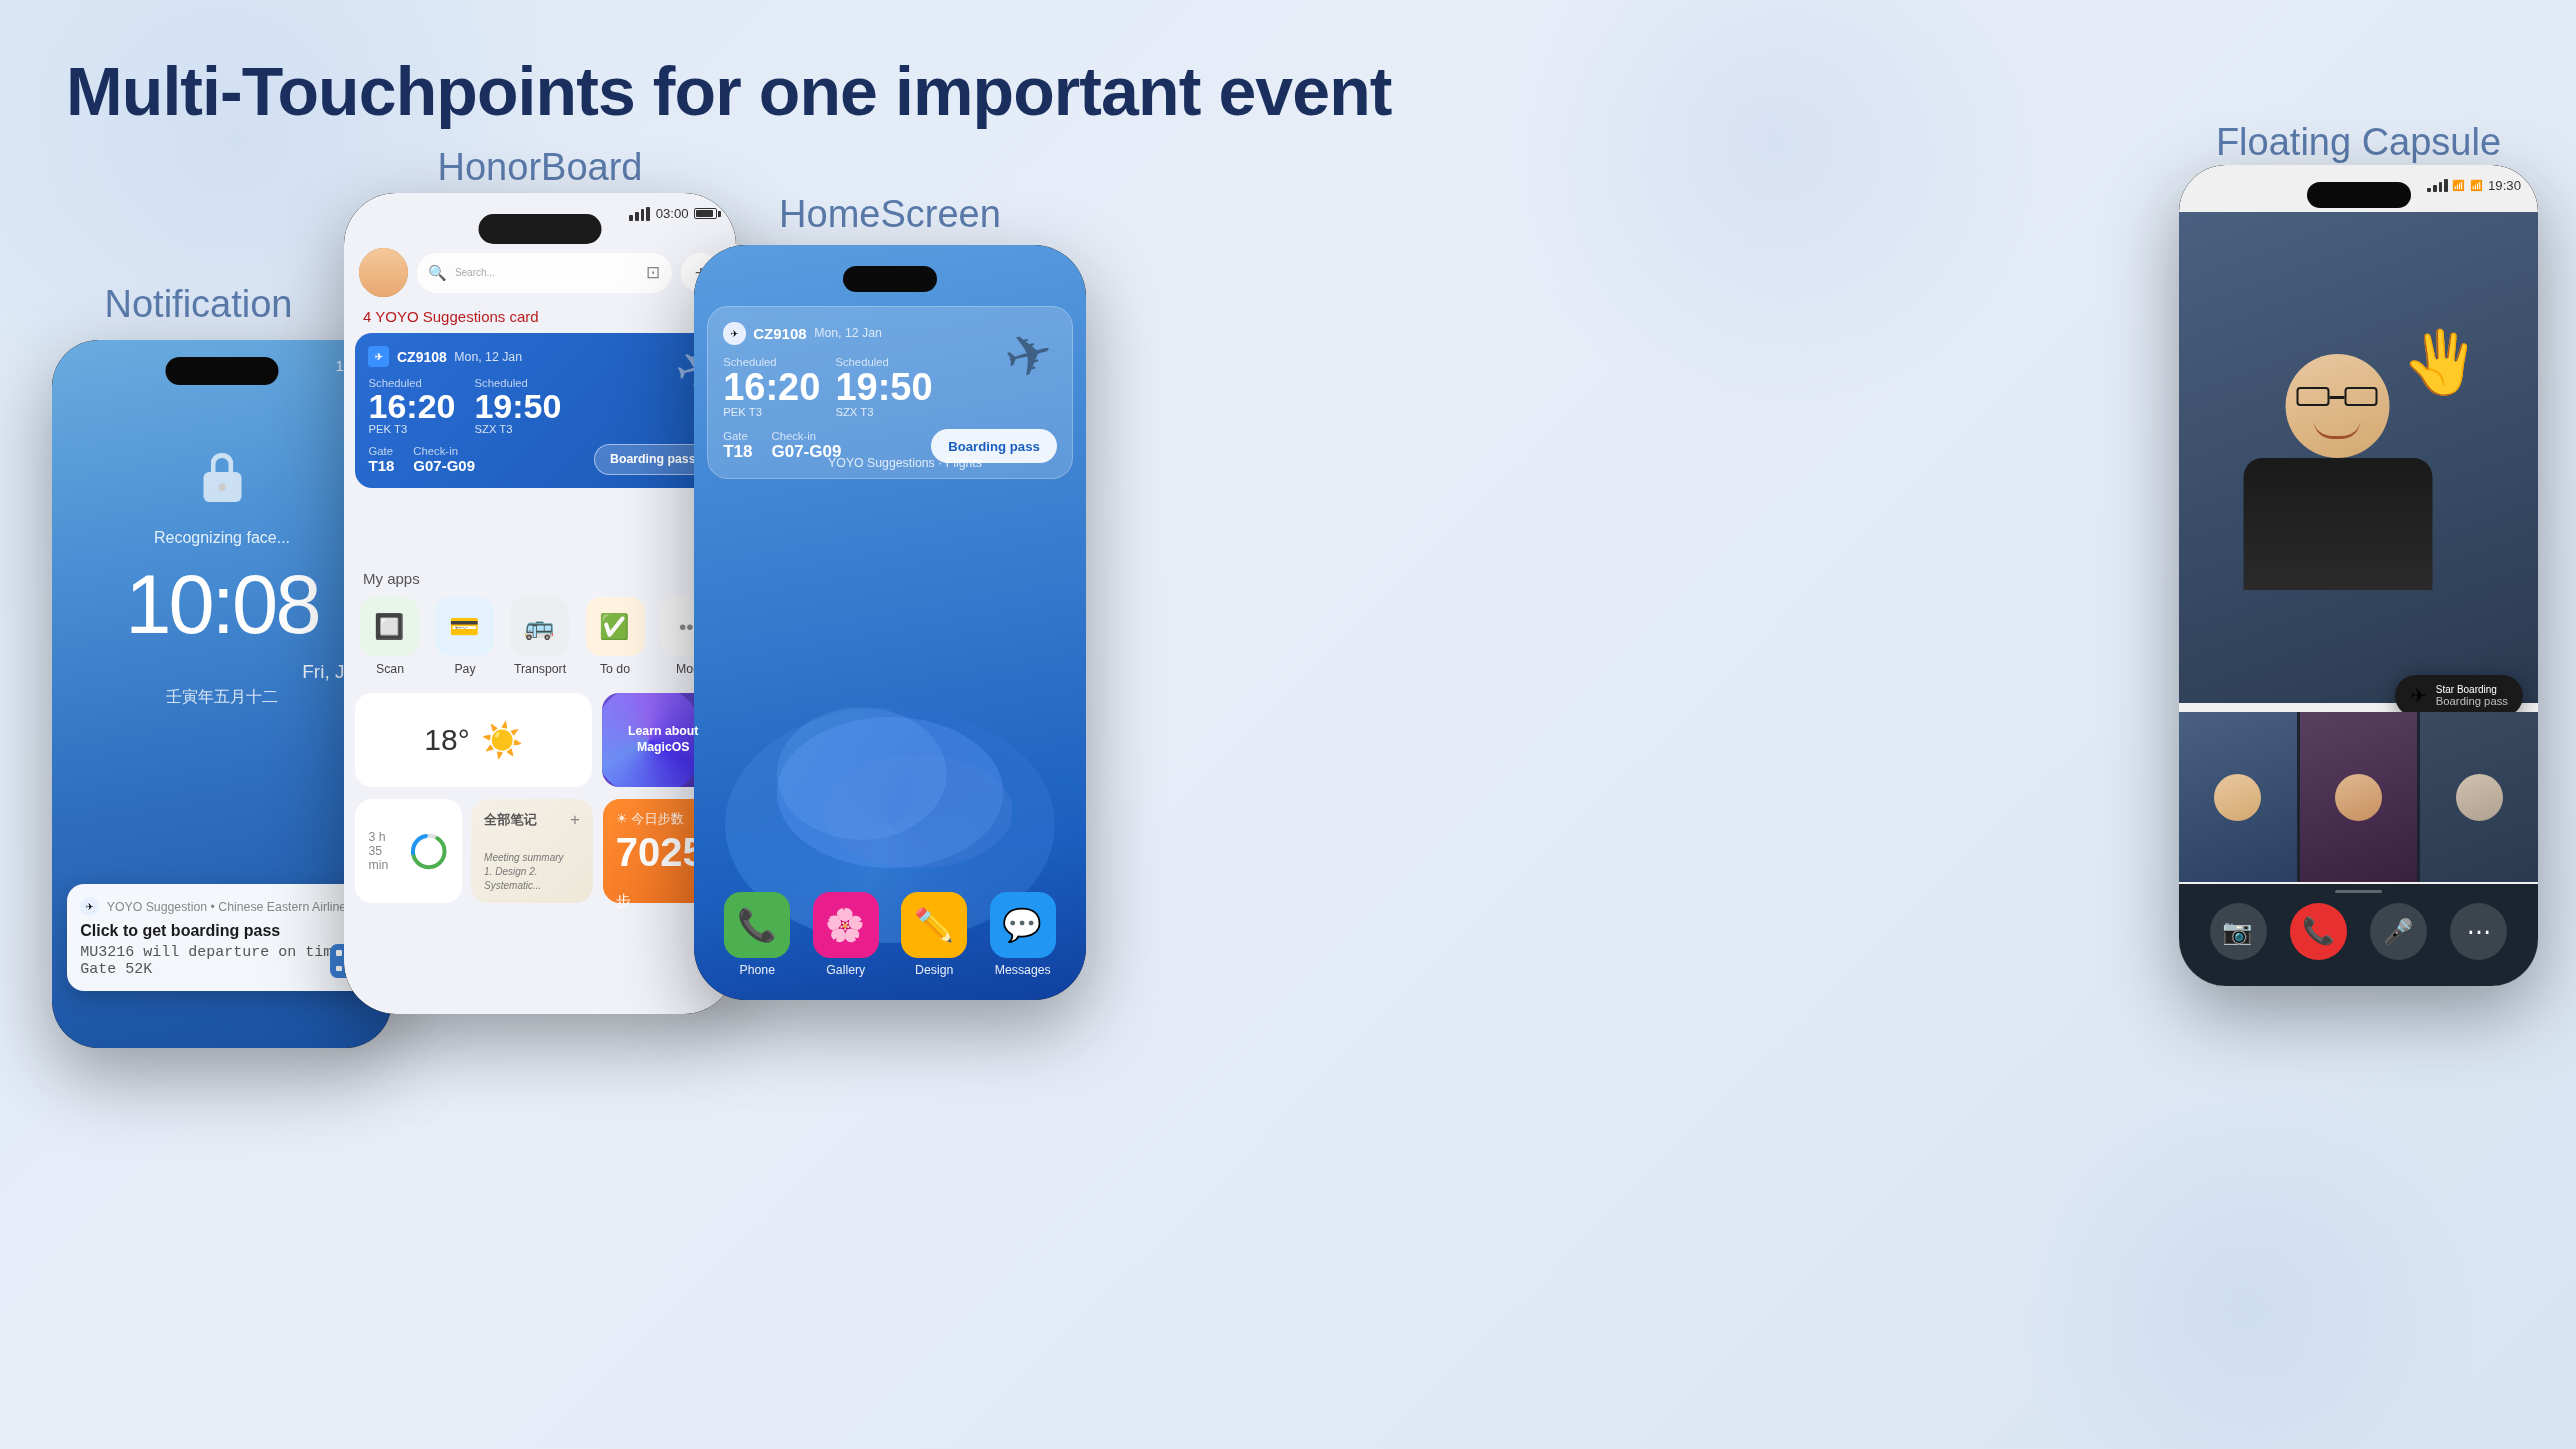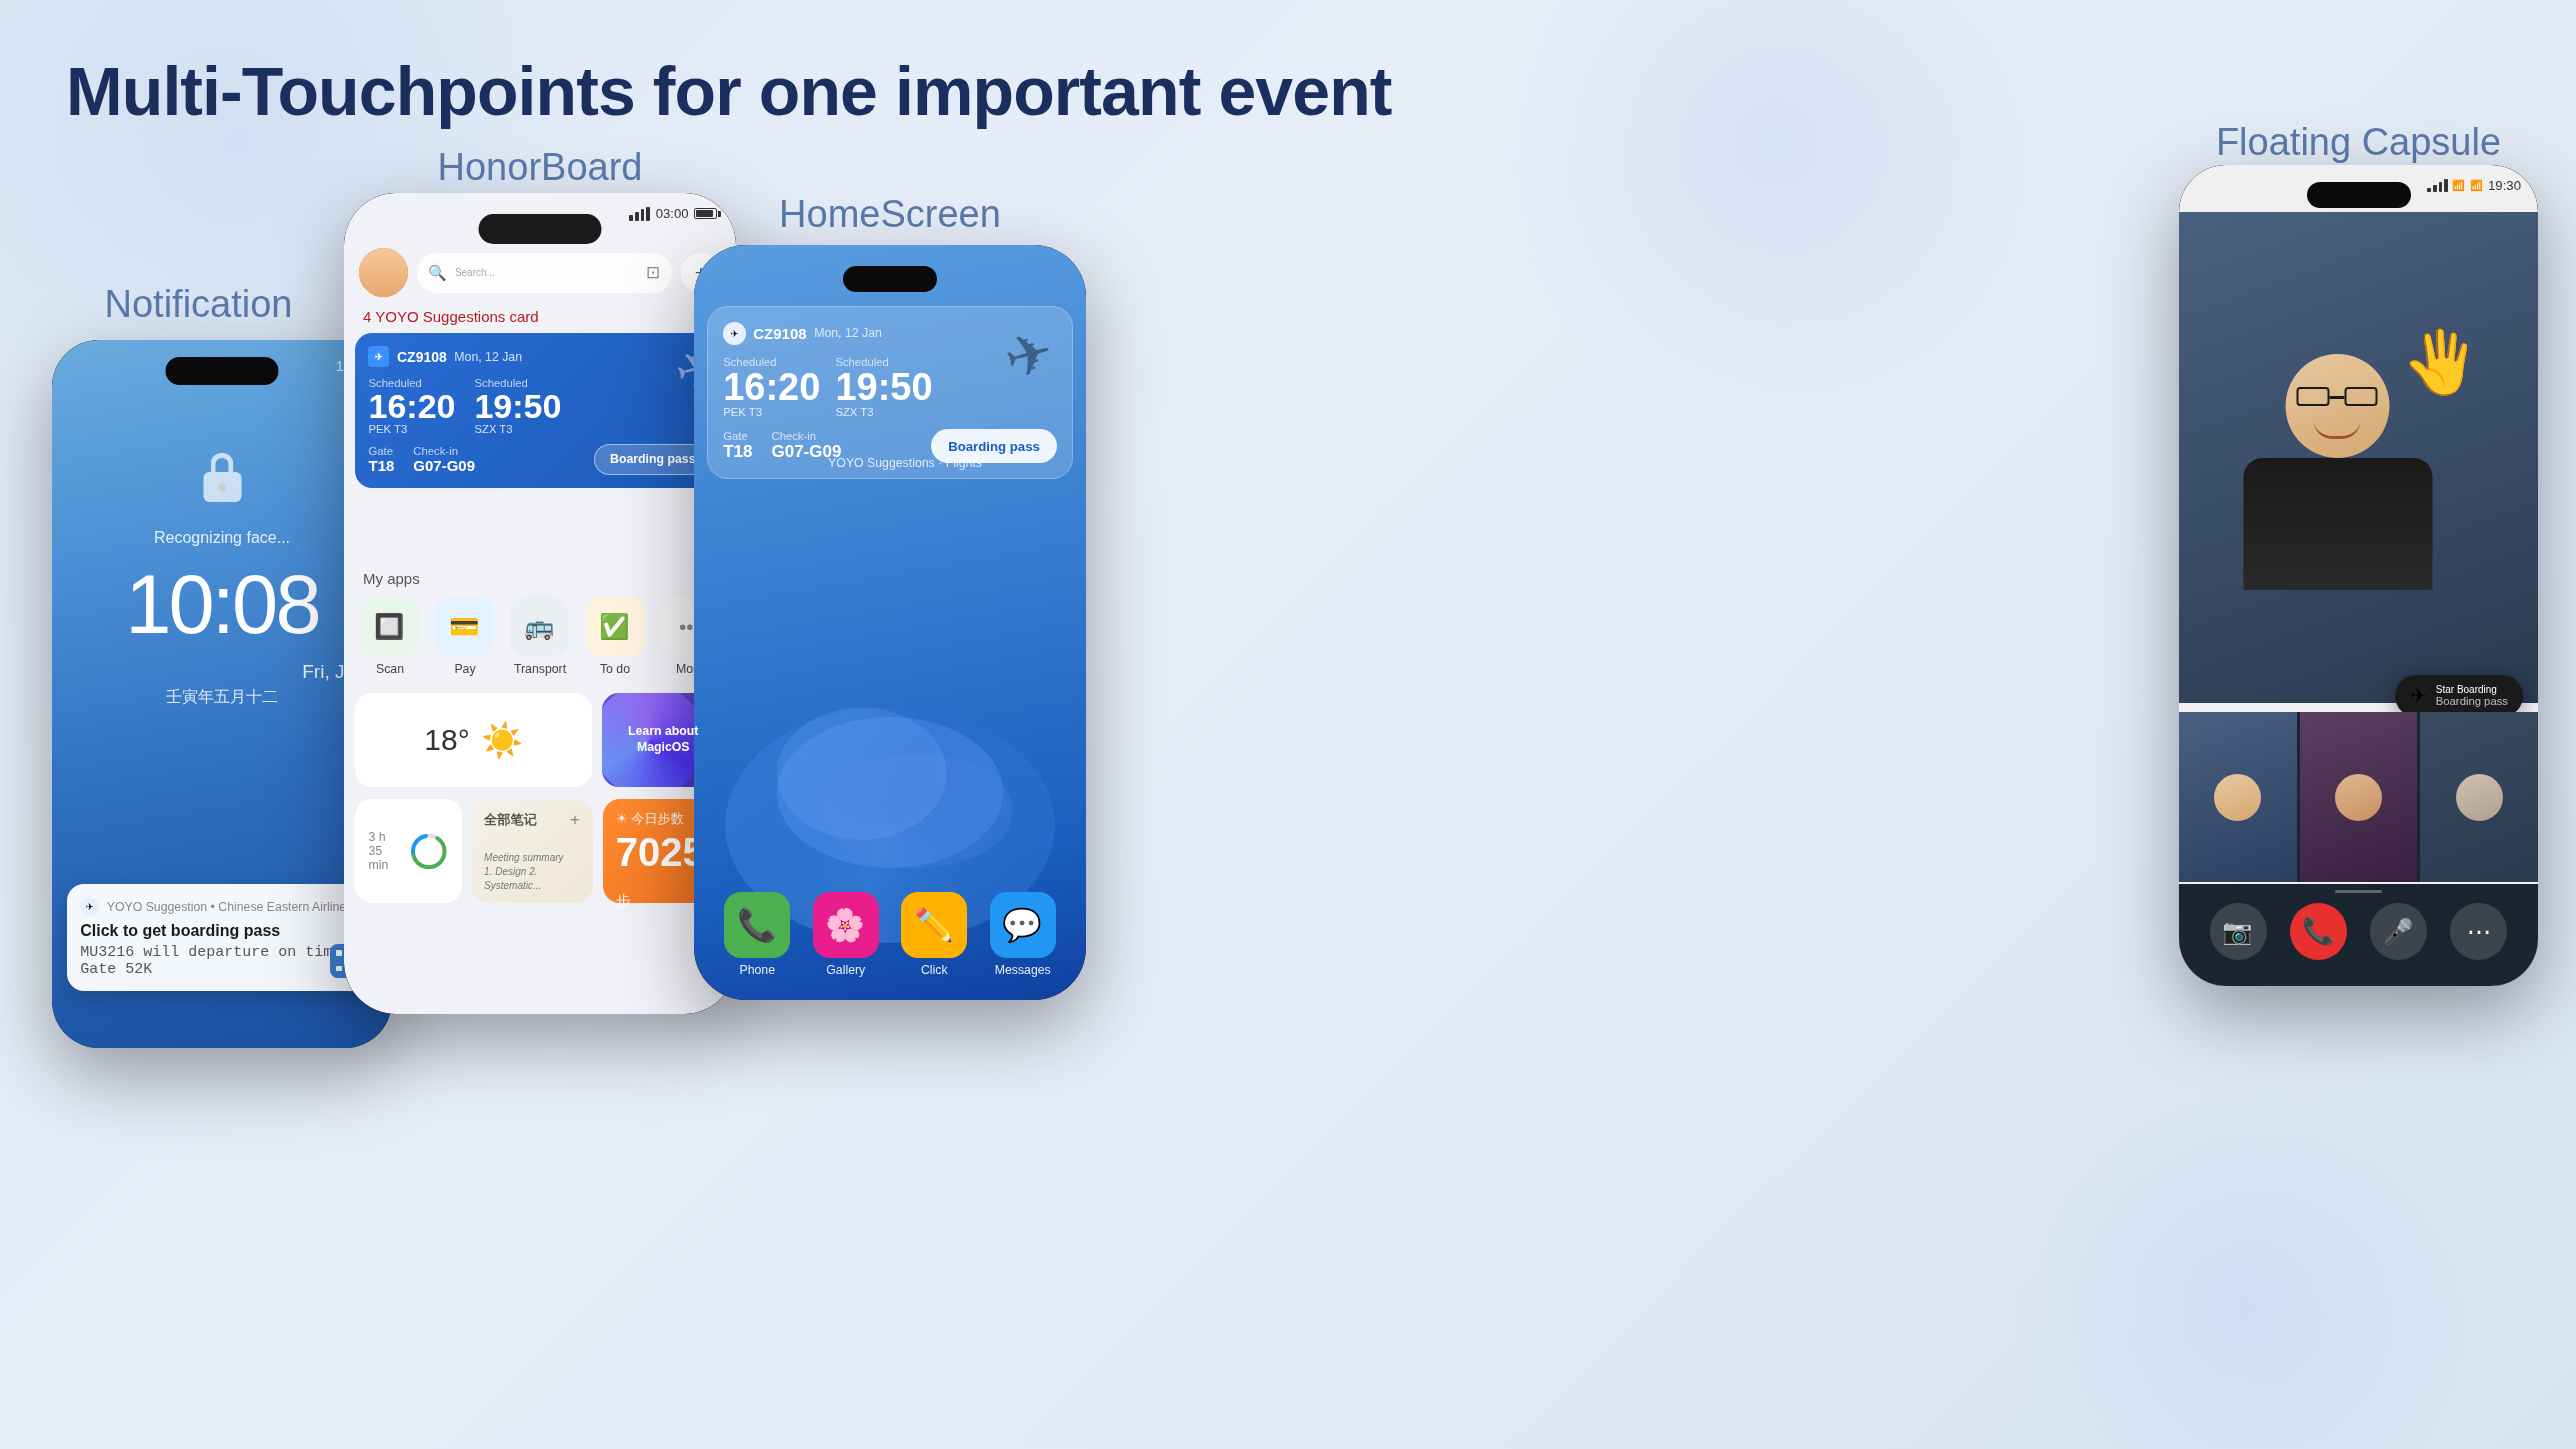--- a/index.html
+++ b/index.html
@@ -1061,21 +1061,21 @@
       <div class="hs-dock-item">
         <div class="hs-dock-icon" style="background:#e91e8c;">
           <span>🌸</span>
         </div>
         <span class="hs-dock-label">Gallery</span>
       </div>
       <div class="hs-dock-item">
         <div class="hs-dock-icon" style="background:#FFB300;">
           <span>✏️</span>
         </div>
-        <span class="hs-dock-label">Click</span>
+        <span class="hs-dock-label">Design</span>
       </div>
       <div class="hs-dock-item">
         <div class="hs-dock-icon" style="background:#2196F3;">
           <span>💬</span>
         </div>
         <span class="hs-dock-label">Messages</span>
       </div>
     </div>
 
   </div>

